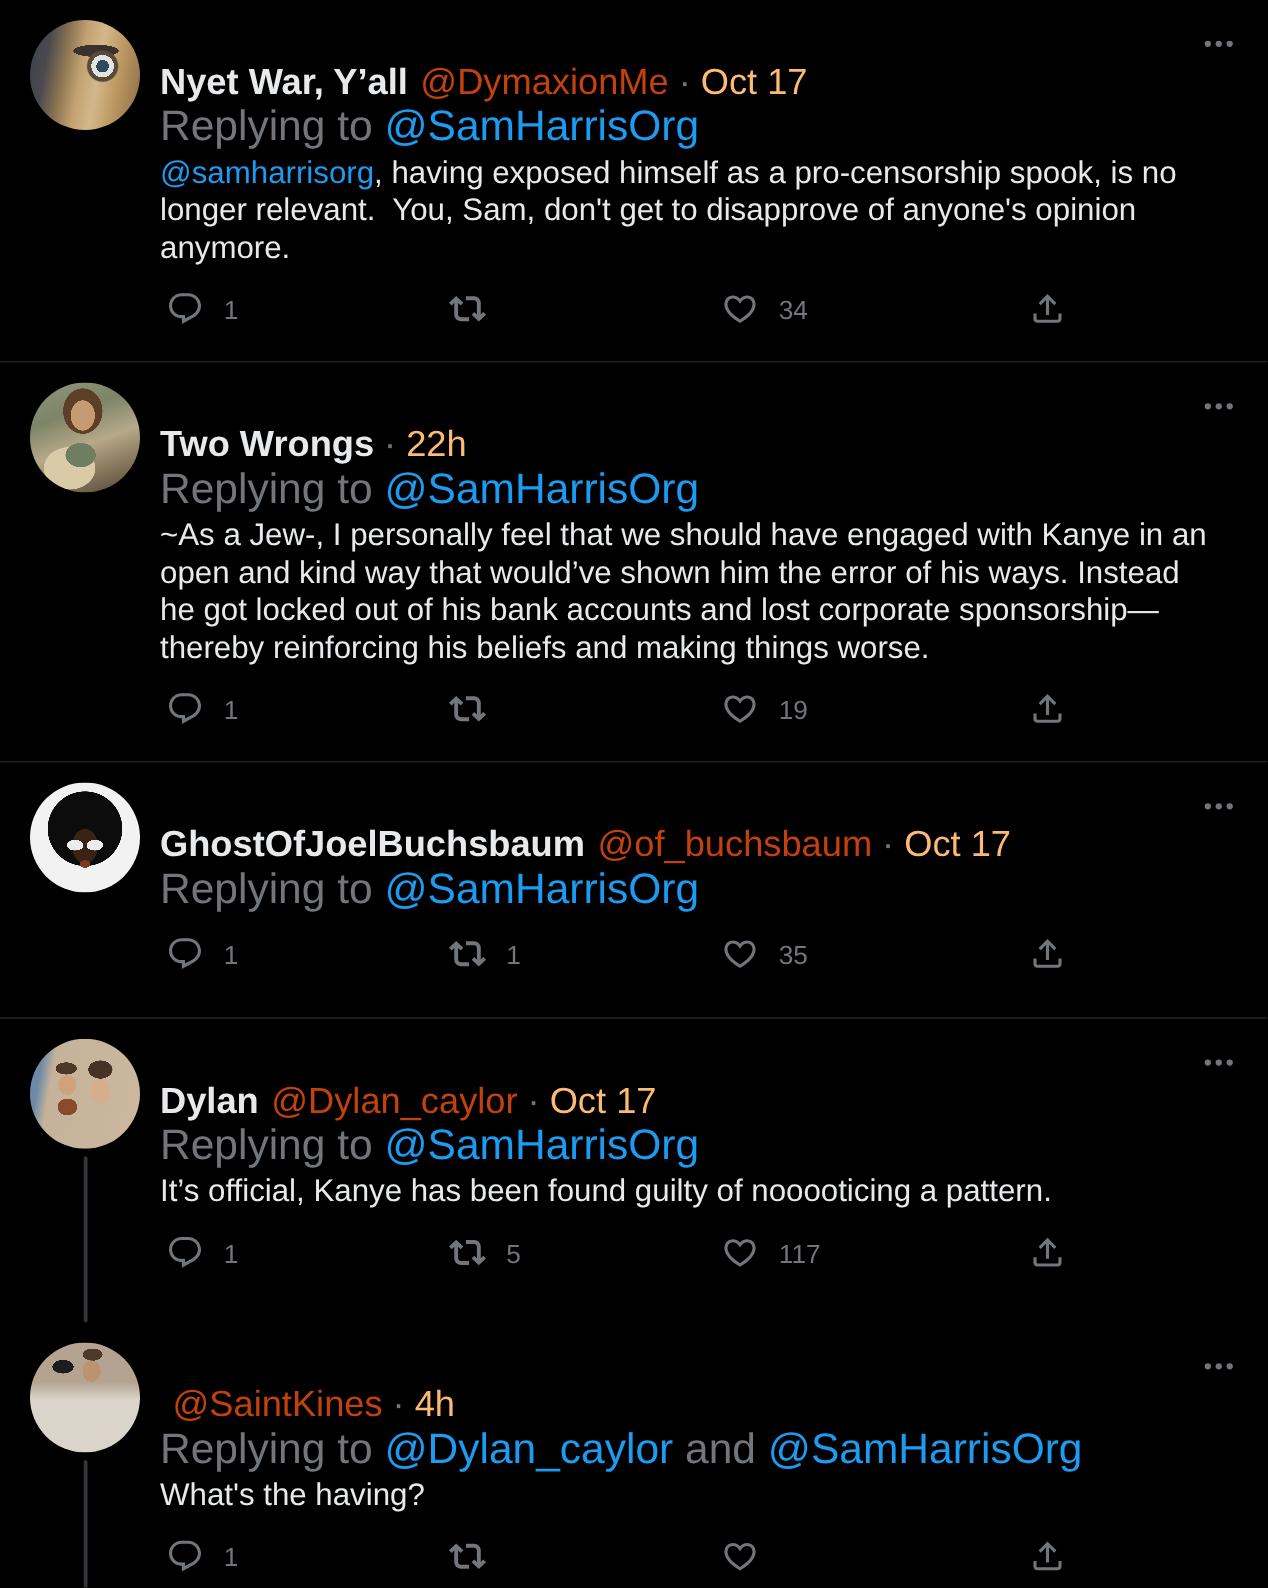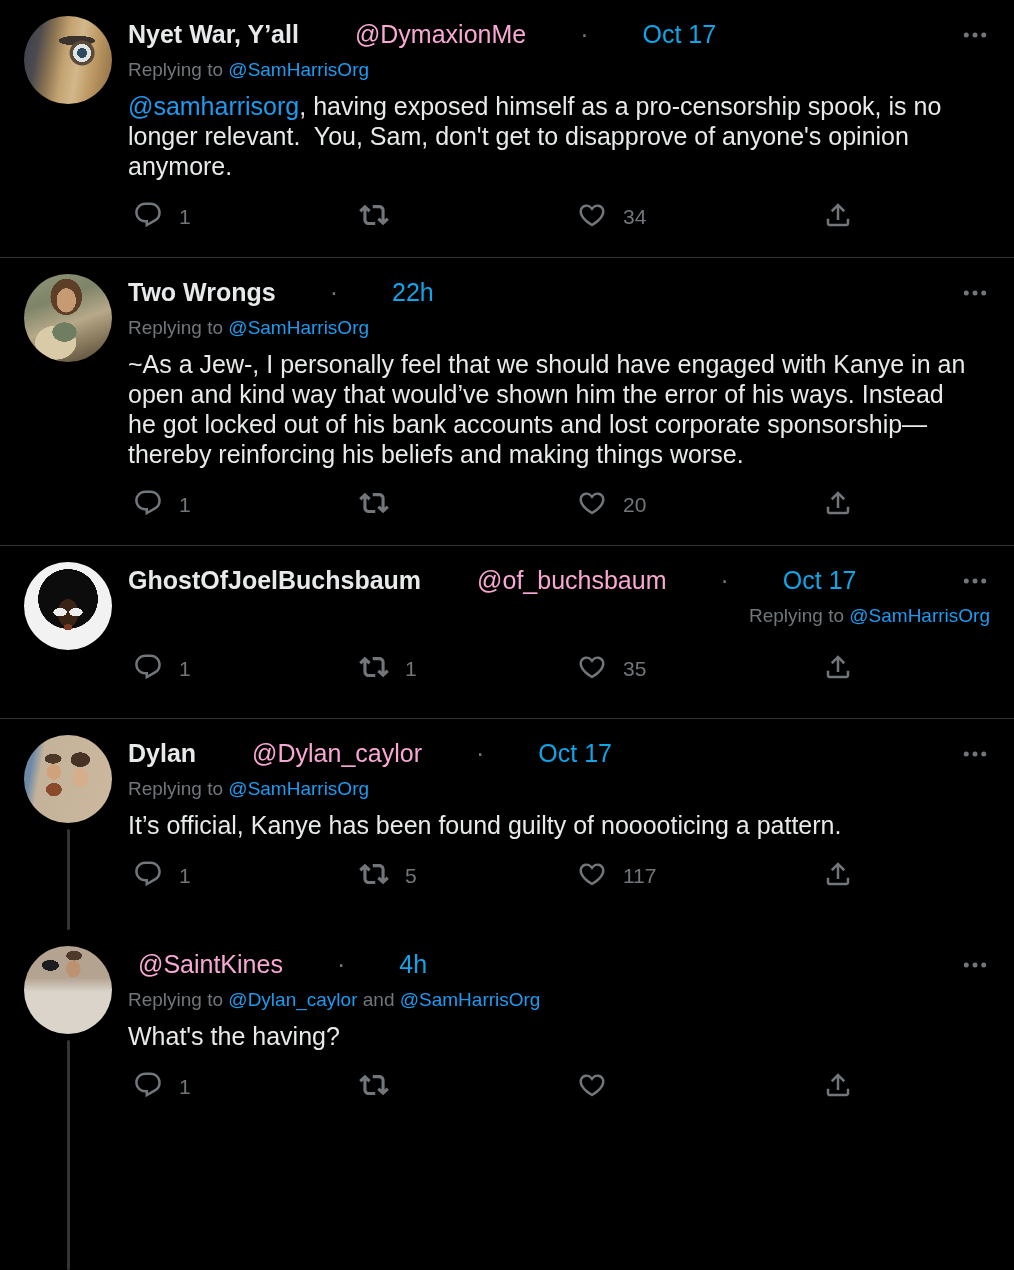--- a/index.html
+++ b/index.html
@@ -9,21 +9,21 @@
     display:flex; flex-direction:column;
     font-family:"Liberation Sans", sans-serif;
     -webkit-font-smoothing:antialiased;
   }
   .tweet {
     display:flex; position:relative;
     padding:16px 24px 20px 24px;
     border-bottom:1px solid #2f3336;
     background:#000;
   }
-  .t3 { padding-bottom:29px;text-align:right; }
+  .t3 { padding-bottom:29px; }
   .t4 { border-bottom:none; padding-bottom:34px; }
   .t5 { border-bottom:none; flex:1; }
   .avatar-col { width:88px; margin-right:16px; flex-shrink:0; }
   .avatar { width:88px; height:88px; border-radius:50%; overflow:hidden; }
   .av1 { background:
     radial-gradient(circle at 66% 42%, #2f4a5e 0 5px, #dfe4e2 5px 9px, #5a4a3a 9px 12px, rgba(0,0,0,0) 13px),
     radial-gradient(ellipse 30px 8px at 60% 28%, #3a322e 0 60%, rgba(0,0,0,0) 61%),
     linear-gradient(100deg, #38404e 0%, #4c4a4e 18%, #8a7352 32%, #c2a270 46%, #d3b88c 60%, #c09c66 74%, #8a6b42 100%); }
   .av2 { background:
     radial-gradient(ellipse 16px 20px at 48% 30%, #c79b72 0 60%, rgba(0,0,0,0) 61%),
@@ -46,31 +46,30 @@
     radial-gradient(ellipse 14px 8px at 33% 27%, #4c3826 0 60%, rgba(0,0,0,0) 61%),
     linear-gradient(100deg, #6d89a8 0 12%, #c4b29a 22%, #cbb89e 100%); }
   .av5 { background:
     radial-gradient(ellipse 12px 14px at 56% 26%, #bd9270 0 60%, rgba(0,0,0,0) 61%),
     radial-gradient(ellipse 14px 9px at 30% 22%, #1d1d1f 0 60%, rgba(0,0,0,0) 61%),
     radial-gradient(ellipse 13px 8px at 57% 11%, #4e3a2a 0 60%, rgba(0,0,0,0) 61%),
     linear-gradient(180deg, #b4a391 0 36%, #dad4ca 52% 100%); }
   .content { flex:1; min-width:0; padding-top:2px; }
   .header-row {
     display:flex; align-items:baseline;
-    font-size:25px; line-height:32px; position:relative; padding-right:46px;
+    font-size:29px; line-height:32px; position:relative; padding-right:46px;
     white-space:nowrap;
-    gap:46px;
   }
   .name { font-weight:700; color:#e7e9ea; }
-  .handle { color:#f9a8d4; margin-left:10px; }
+  .handle { color:#c2410c; margin-left:10px; }
   .dot { color:#71767b; margin-left:8px; }
-  .time { color:#0ea5e9; margin-left:8px; }
+  .time { color:#fdba74; margin-left:8px;margin-top:32px; }
   .more-btn { position:absolute; right:0; top:2px; width:30px; height:30px; cursor:pointer; }
   .more-btn svg { width:30px; height:30px; fill:#71767b; }
-  .replying { font-size:19px; line-height:35px; color:#71767b; margin-top:2px; white-space:pre-wrap; }
+  .replying { font-size:34px; line-height:35px; color:#71767b; margin-top:2px; white-space:pre-wrap; }
   .link { color:#1d9bf0; text-decoration:none; cursor:pointer; }
   .body-text { font-size:25px; line-height:30px; color:#e7e9ea; margin-top:4px; white-space:pre-wrap; max-width:850px; }
   .actions {
     display:grid; grid-template-columns:226px 218px 246px 40px;
     margin-top:16px; padding-left:5px; height:40px; align-items:center; max-width:760px;
   }
   .action { display:flex; align-items:center; color:#71767b; cursor:pointer; }
   .action svg { width:30px; height:30px; fill:#71767b; flex-shrink:0; }
   .count { font-size:21px; margin-left:16px; color:#71767b; }
   .thread-line { position:absolute; left:67px; top:110px; bottom:0; width:3px; background:#333639; border-radius:2px; }
@@ -155,21 +154,21 @@
       <div class="action">
         <span><svg viewBox="0 0 24 24">
               <path d="M4.75 3.79l4.603 4.3-1.706 1.82L6 8.38v7.37c0 .97.784 1.75 1.75 1.75H13V20H7.75c-2.347 0-4.25-1.9-4.25-4.25V8.38L1.853 9.91.147 8.09l4.603-4.3zm11.5 2.71H11V4h5.25c2.347 0 4.25 1.9 4.25 4.25v7.37l1.647-1.53 1.706 1.82-4.603 4.3-4.603-4.3 1.706-1.82L18 15.62V8.25c0-.97-.784-1.75-1.75-1.75z"></path>
             </svg></span>
         <span class="count"></span>
       </div>
       <div class="action">
         <span><svg viewBox="0 0 24 24">
               <path d="M16.697 5.5c-1.222-.06-2.679.51-3.89 2.16l-.805 1.09-.806-1.09C9.984 6.01 8.526 5.44 7.304 5.5c-1.243.07-2.349.78-2.91 1.91-.552 1.12-.633 2.78.479 4.82 1.074 1.97 3.257 4.27 7.129 6.61 3.87-2.34 6.052-4.64 7.126-6.61 1.111-2.04 1.03-3.7.477-4.82-.561-1.13-1.666-1.84-2.908-1.91zm4.187 7.69c-1.351 2.48-4.001 5.12-8.379 7.67l-.503.3-.504-.3c-4.379-2.55-7.029-5.19-8.382-7.67-1.36-2.5-1.41-4.86-.514-6.67.887-1.79 2.647-2.91 4.601-3.01 1.651-.09 3.368.56 4.798 2.01 1.429-1.45 3.146-2.1 4.796-2.01 1.954.1 3.714 1.22 4.601 3.01.896 1.81.846 4.17-.514 6.67z"></path>
             </svg></span>
-        <span class="count">20</span>
+        <span class="count">19</span>
       </div>
       <div class="action">
         <span><svg viewBox="0 0 24 24">
               <path d="M12 2.59l5.7 5.7-1.41 1.42L13 6.41V16h-2V6.41l-3.3 3.3-1.41-1.42L12 2.59zM21 15l-.02 3.51c0 1.38-1.12 2.49-2.5 2.49H5.5C4.11 21 3 19.88 3 18.5V15h2v3.5c0 .28.22.5.5.5h12.98c.28 0 .5-.22.5-.5L19 15h2z"></path>
             </svg></span>
       </div>
     </div>
   </div>
 </article>
 

